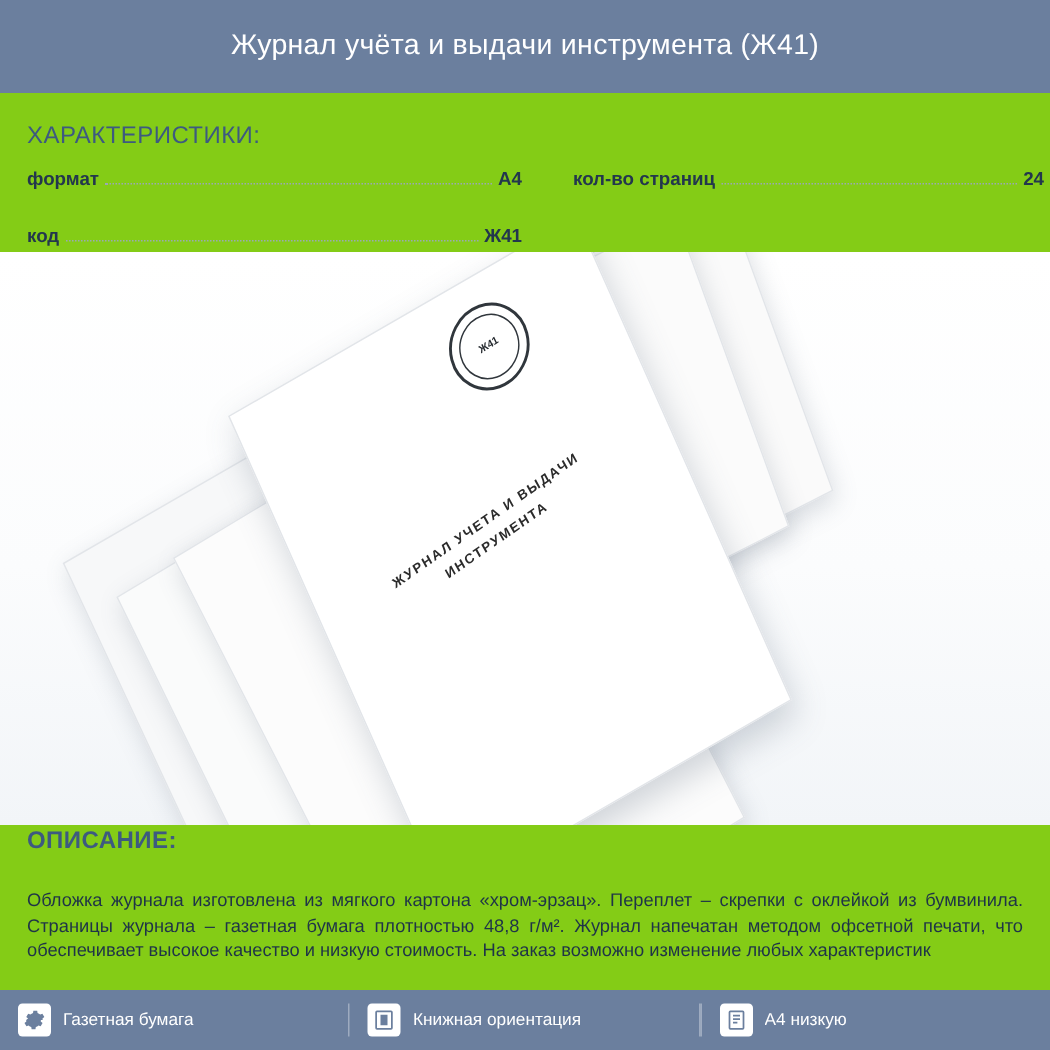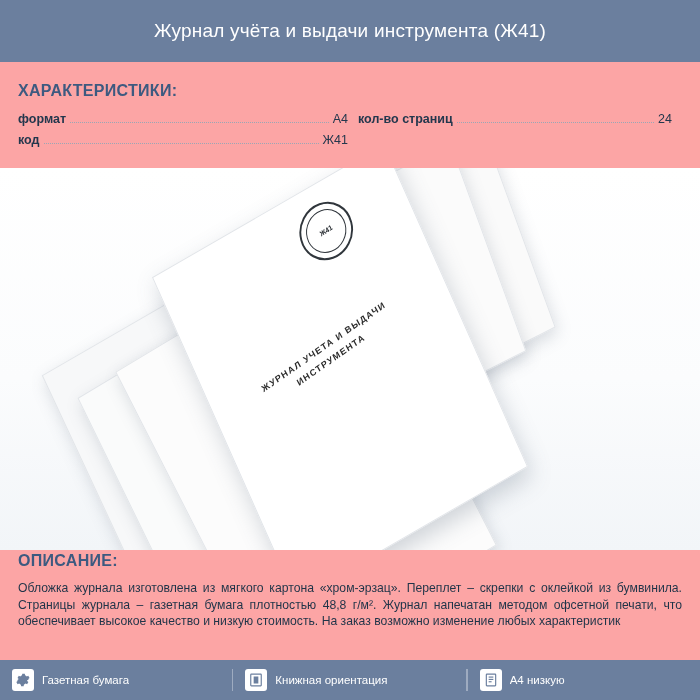--- a/index.html
+++ b/index.html
@@ -5,21 +5,21 @@
   * { box-sizing: border-box; margin: 0; padding: 0; }
   html, body {
     width: 700px; height: 700px;
     font-family: "Liberation Sans", sans-serif;
     background: #ffffff;
     overflow: hidden;
   }
   .page {
     position: relative;
     width: 700px; height: 700px;
-    background: #fca5a5;
+    background: #84cc16;
   }
 
   
   .header {
     position: absolute; top: 0; left: 0;
     width: 700px; height: 62px;
     background: #6b7f9e;
     display: flex; align-items: center; justify-content: center;
   }
   .header-title {
@@ -31,45 +31,46 @@
   }
 
   
   .specs {
     position: absolute; top: 82px; left: 18px;
     width: 664px;
   }
   .specs-title {
     color: #3d5a80;
     font-size: 16px;
-    font-weight: bold;
+    font-weight: normal;
     letter-spacing: 0.3px;
     margin-bottom: 12px;
   }
   .specs-grid {
     display: grid;
     grid-template-columns: 340px 324px;
     column-gap: 0px;
     row-gap: 7px;
+    gap: 24px;
   }
   .spec-row {
     display: flex;
     align-items: baseline;
     font-size: 12.5px;
     color: #20374f;
     padding-right: 10px;
   }
   .spec-label { font-weight: bold; white-space: nowrap; color: #23374d; }
   .spec-dots {
     flex: 1 1 auto;
     border-bottom: 1px dotted #9aa7b5;
     margin: 0 4px 3px 4px;
     height: 9px;
   }
-  .spec-value { font-weight: normal; white-space: nowrap; color: #23374d; text-align: center; }
+  .spec-value { font-weight: bold; white-space: nowrap; color: #23374d; text-align: center; }
 
   
   .photo {
     position: absolute;
     top: 168px; left: 0;
     width: 700px; height: 382px;
     background: linear-gradient(180deg,#ffffff 0%,#fbfcfd 55%,#f2f5f8 100%);
     overflow: hidden;
   }
   .book {
@@ -162,21 +163,21 @@
   .description {
     position: absolute;
     top: 552px; left: 18px;
     width: 664px;
   }
   .desc-title {
     color: #3d5a80;
     font-size: 16px;
     font-weight: bold;
     letter-spacing: 0.3px;
-    margin-bottom: 10px;
+    margin-bottom: 22px;
   }
   .desc-text {
     font-size: 12.2px;
     line-height: 16.5px;
     color: #1f3448;
     text-align: justify;
   }
 
   
   .footer {

